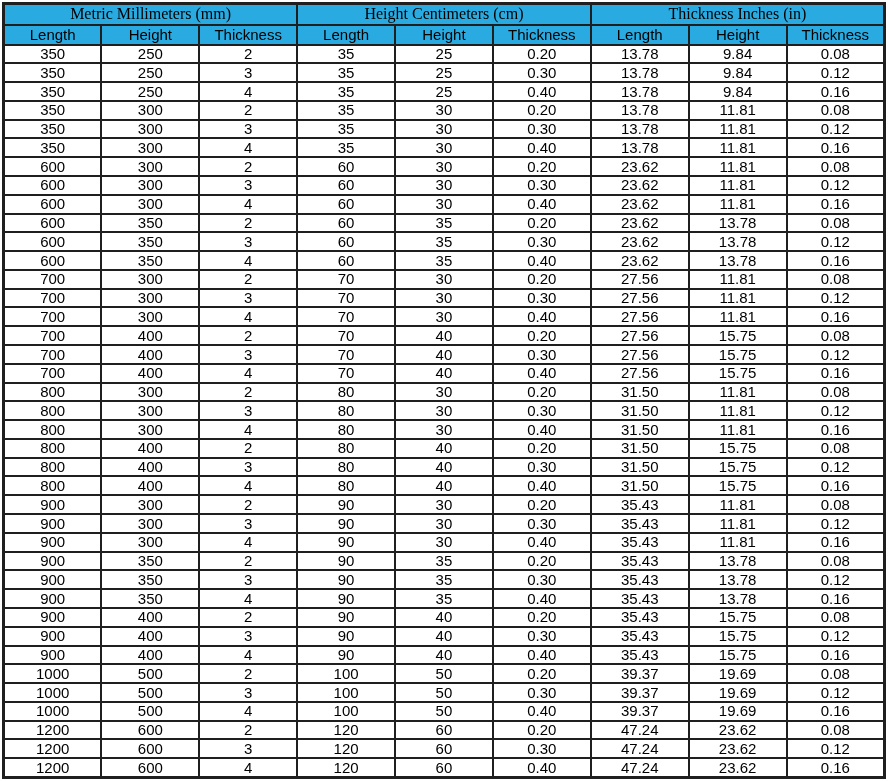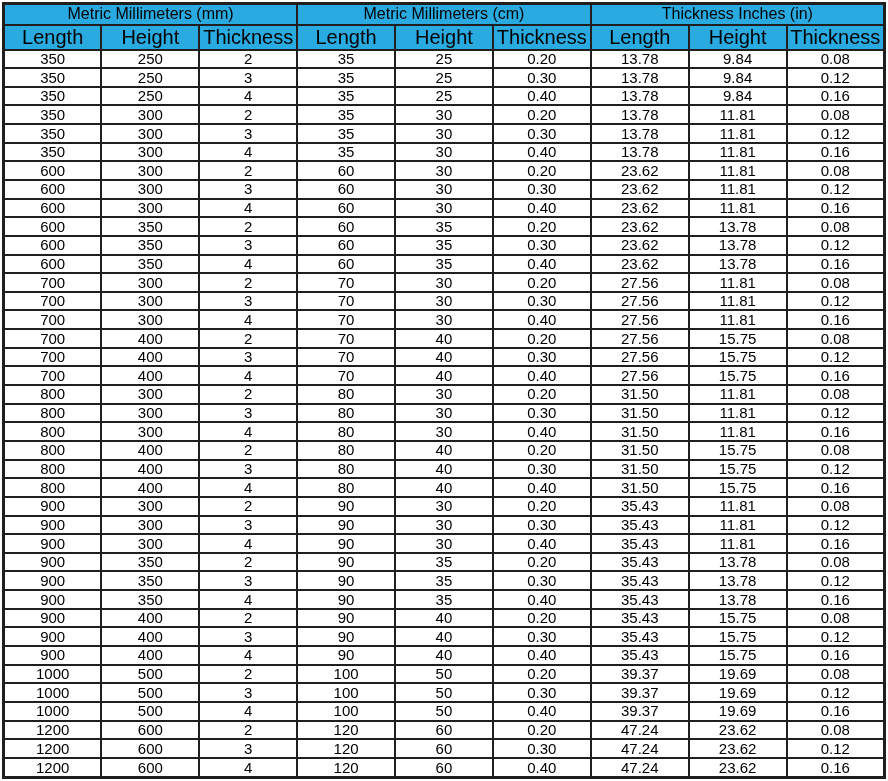--- a/index.html
+++ b/index.html
@@ -34,23 +34,24 @@
     white-space: nowrap;
   }
   table.conv thead th {
     background: var(--header-bg);
     font-weight: normal;
   }
   tr.group-row { height: 21px; }
   tr.group-row th {
     font-size: 16px;
     font-weight: bold;
+    font-family: Liberation Serif, serif;
   }
   tr.colhead-row { height: 20px; }
-  tr.colhead-row th { font-size: 20px; }
+  tr.colhead-row th { font-size: 15px; }
   tbody td {
     background: var(--cell-bg);
     font-size: 15px;
     line-height: 1.05;
   }
   .sep { border-left-width: 3px; }
 </style>
 </head>
 <body>
 
@@ -63,21 +64,21 @@
       <col style="width:11.11%">
         <col style="width:11.11%">
         <col style="width:11.11%">
       <col style="width:11.12%">
         <col style="width:11.11%">
         <col style="width:11.11%">
     </colgroup>
     <thead>
       <tr class="group-row" id="group-row">
           <th colspan="3">Metric Millimeters (mm)</th>
-          <th colspan="3" class="sep">Metric Millimeters (cm)</th>
+          <th colspan="3" class="sep">Height Centimeters (cm)</th>
           <th colspan="3" class="sep">Thickness Inches (in)</th>
         </tr>
       <tr class="colhead-row" id="colhead-row">
           <th>Length</th>
           <th>Height</th>
           <th>Thickness</th>
           <th class="sep">Length</th>
           <th>Height</th>
           <th>Thickness</th>
           <th class="sep">Length</th>

